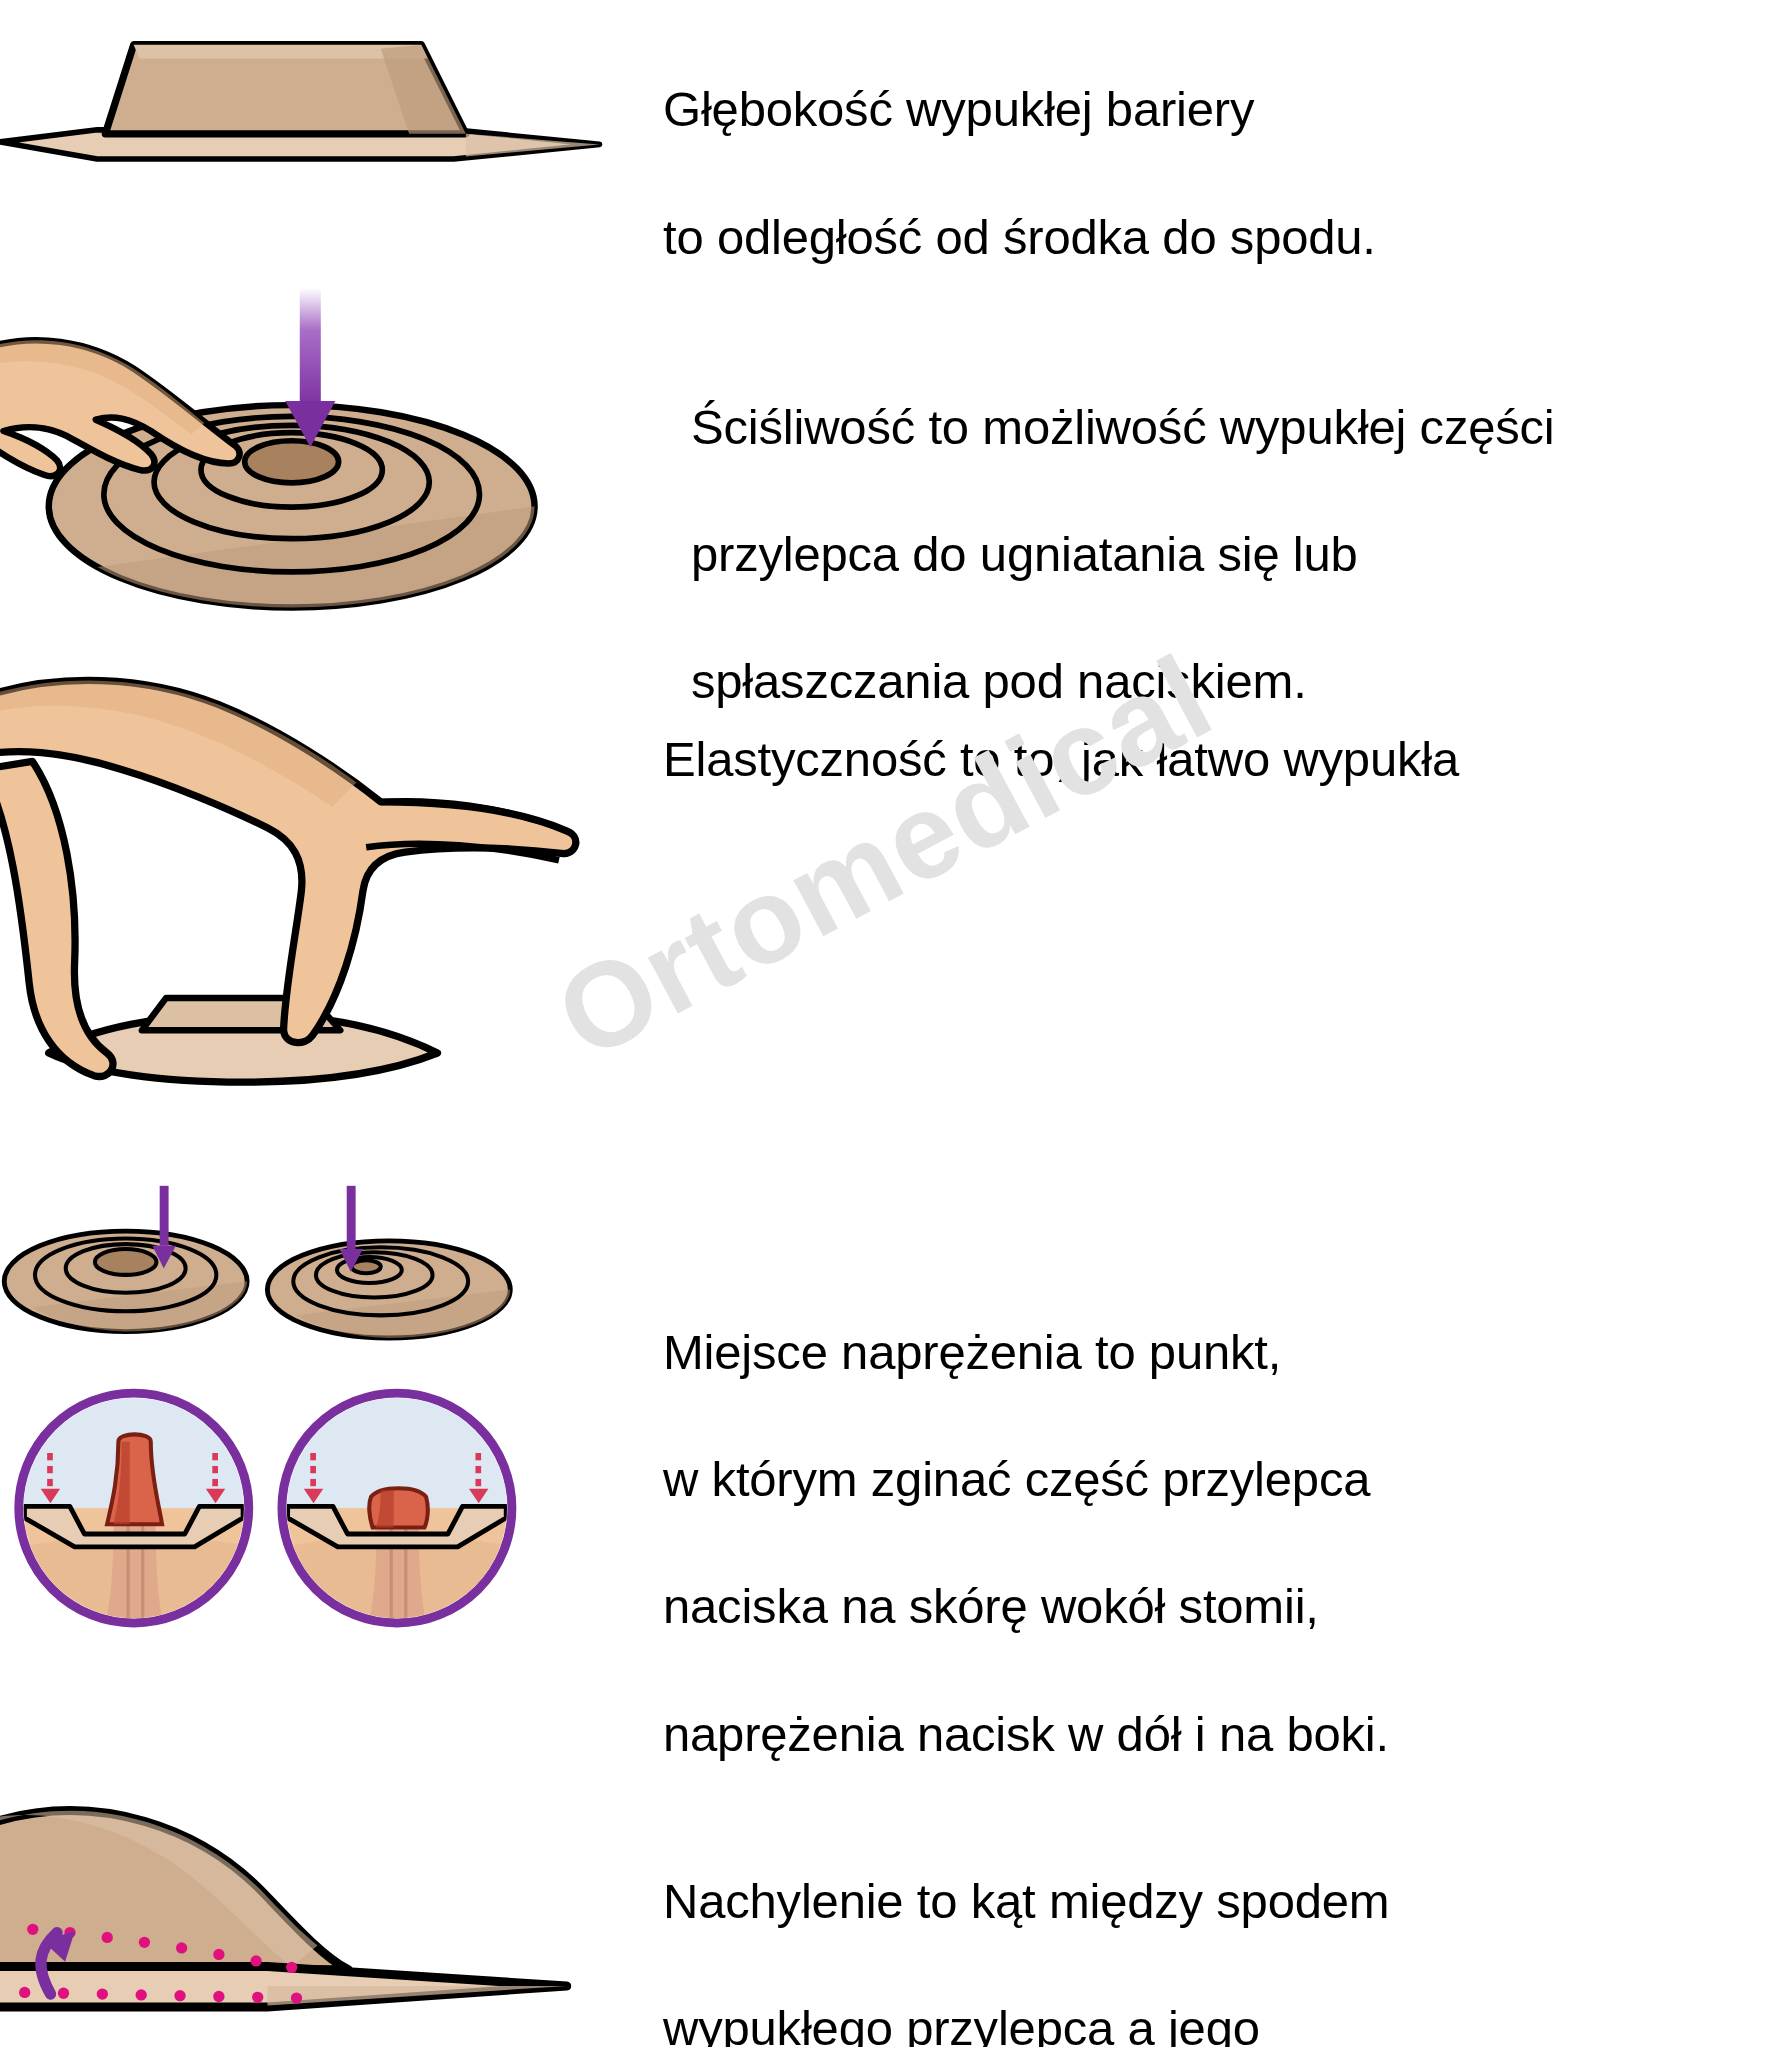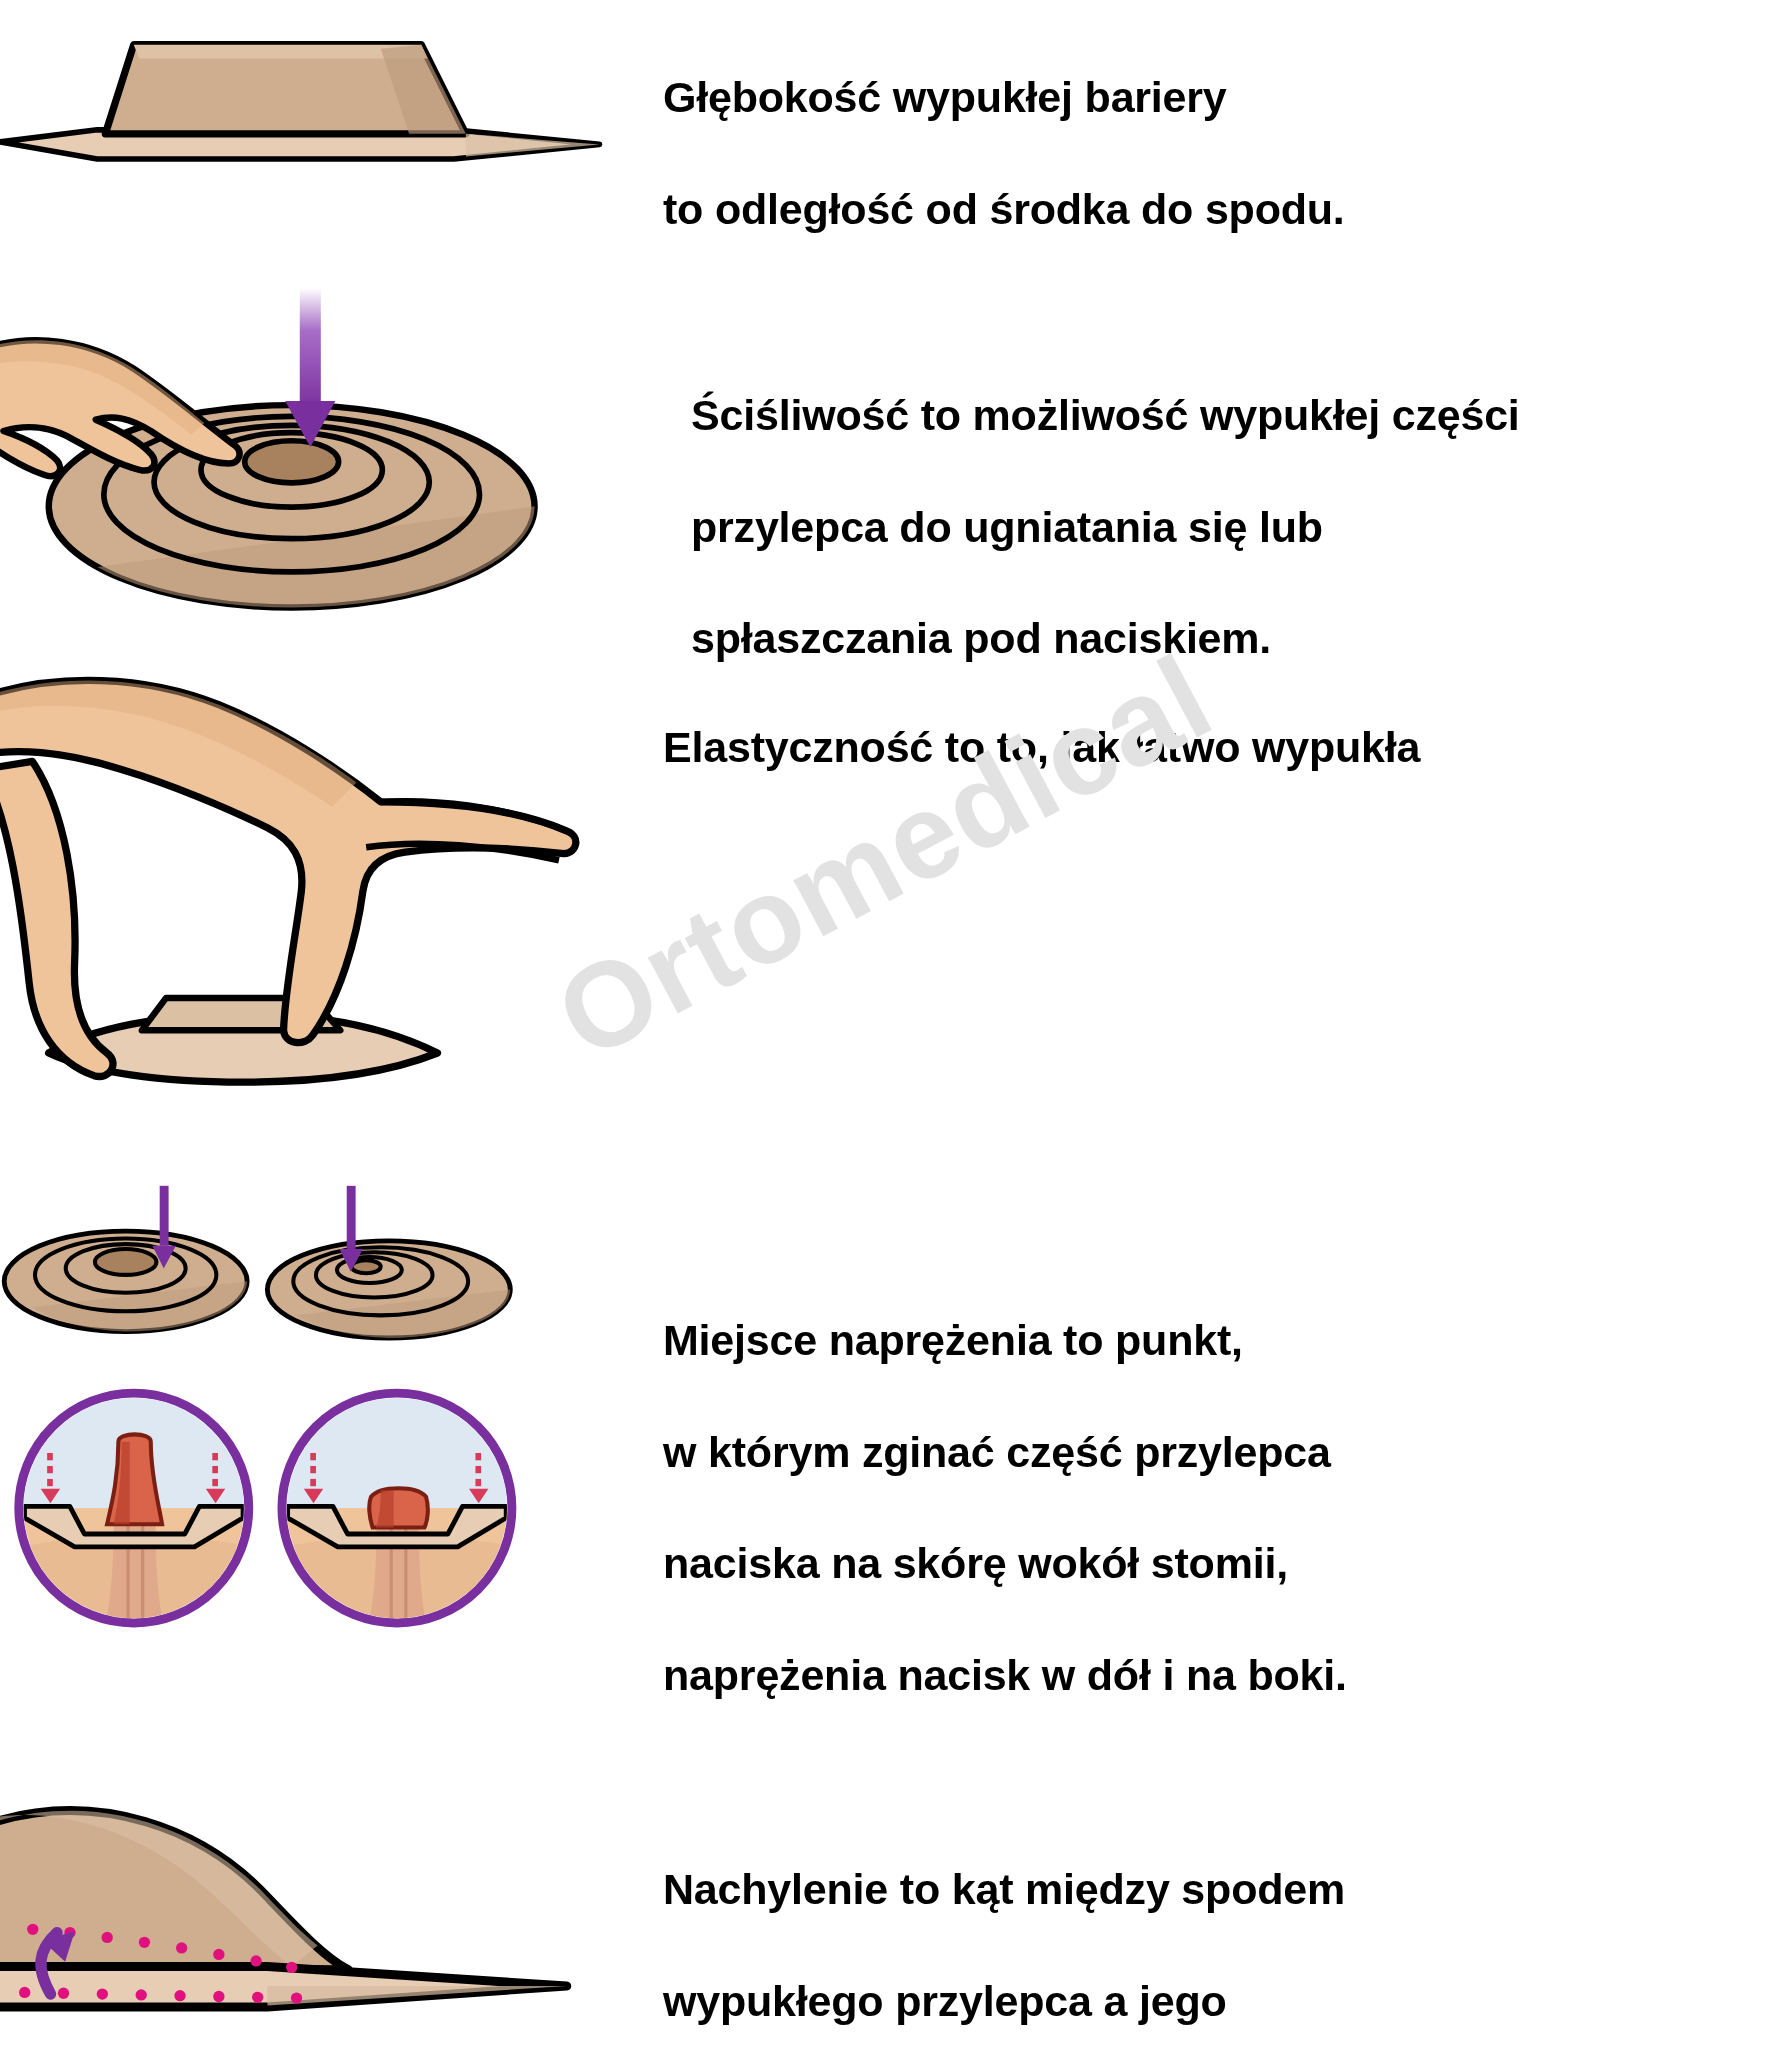--- a/index.html
+++ b/index.html
@@ -47,22 +47,22 @@
     display: flex;
     align-items: flex-start;
   }
   .art {
     width: 640px;
     flex: 0 0 640px;
     position: relative;
   }
   .caption {
     flex: 1 1 auto;
-    font-size: 43px;
-    font-weight: bold;
+    font-size: 49px;
+    font-weight: normal;
     line-height: 1.30;
     color: #000000;
     white-space: pre-line;
     letter-spacing: -0.2px;
   }
   .caption .line { display: block; }
 
   
   #row-depth        { top: 0px;    }
   #row-depth .caption   { padding-top: 14.6px; padding-left: 23px; }

